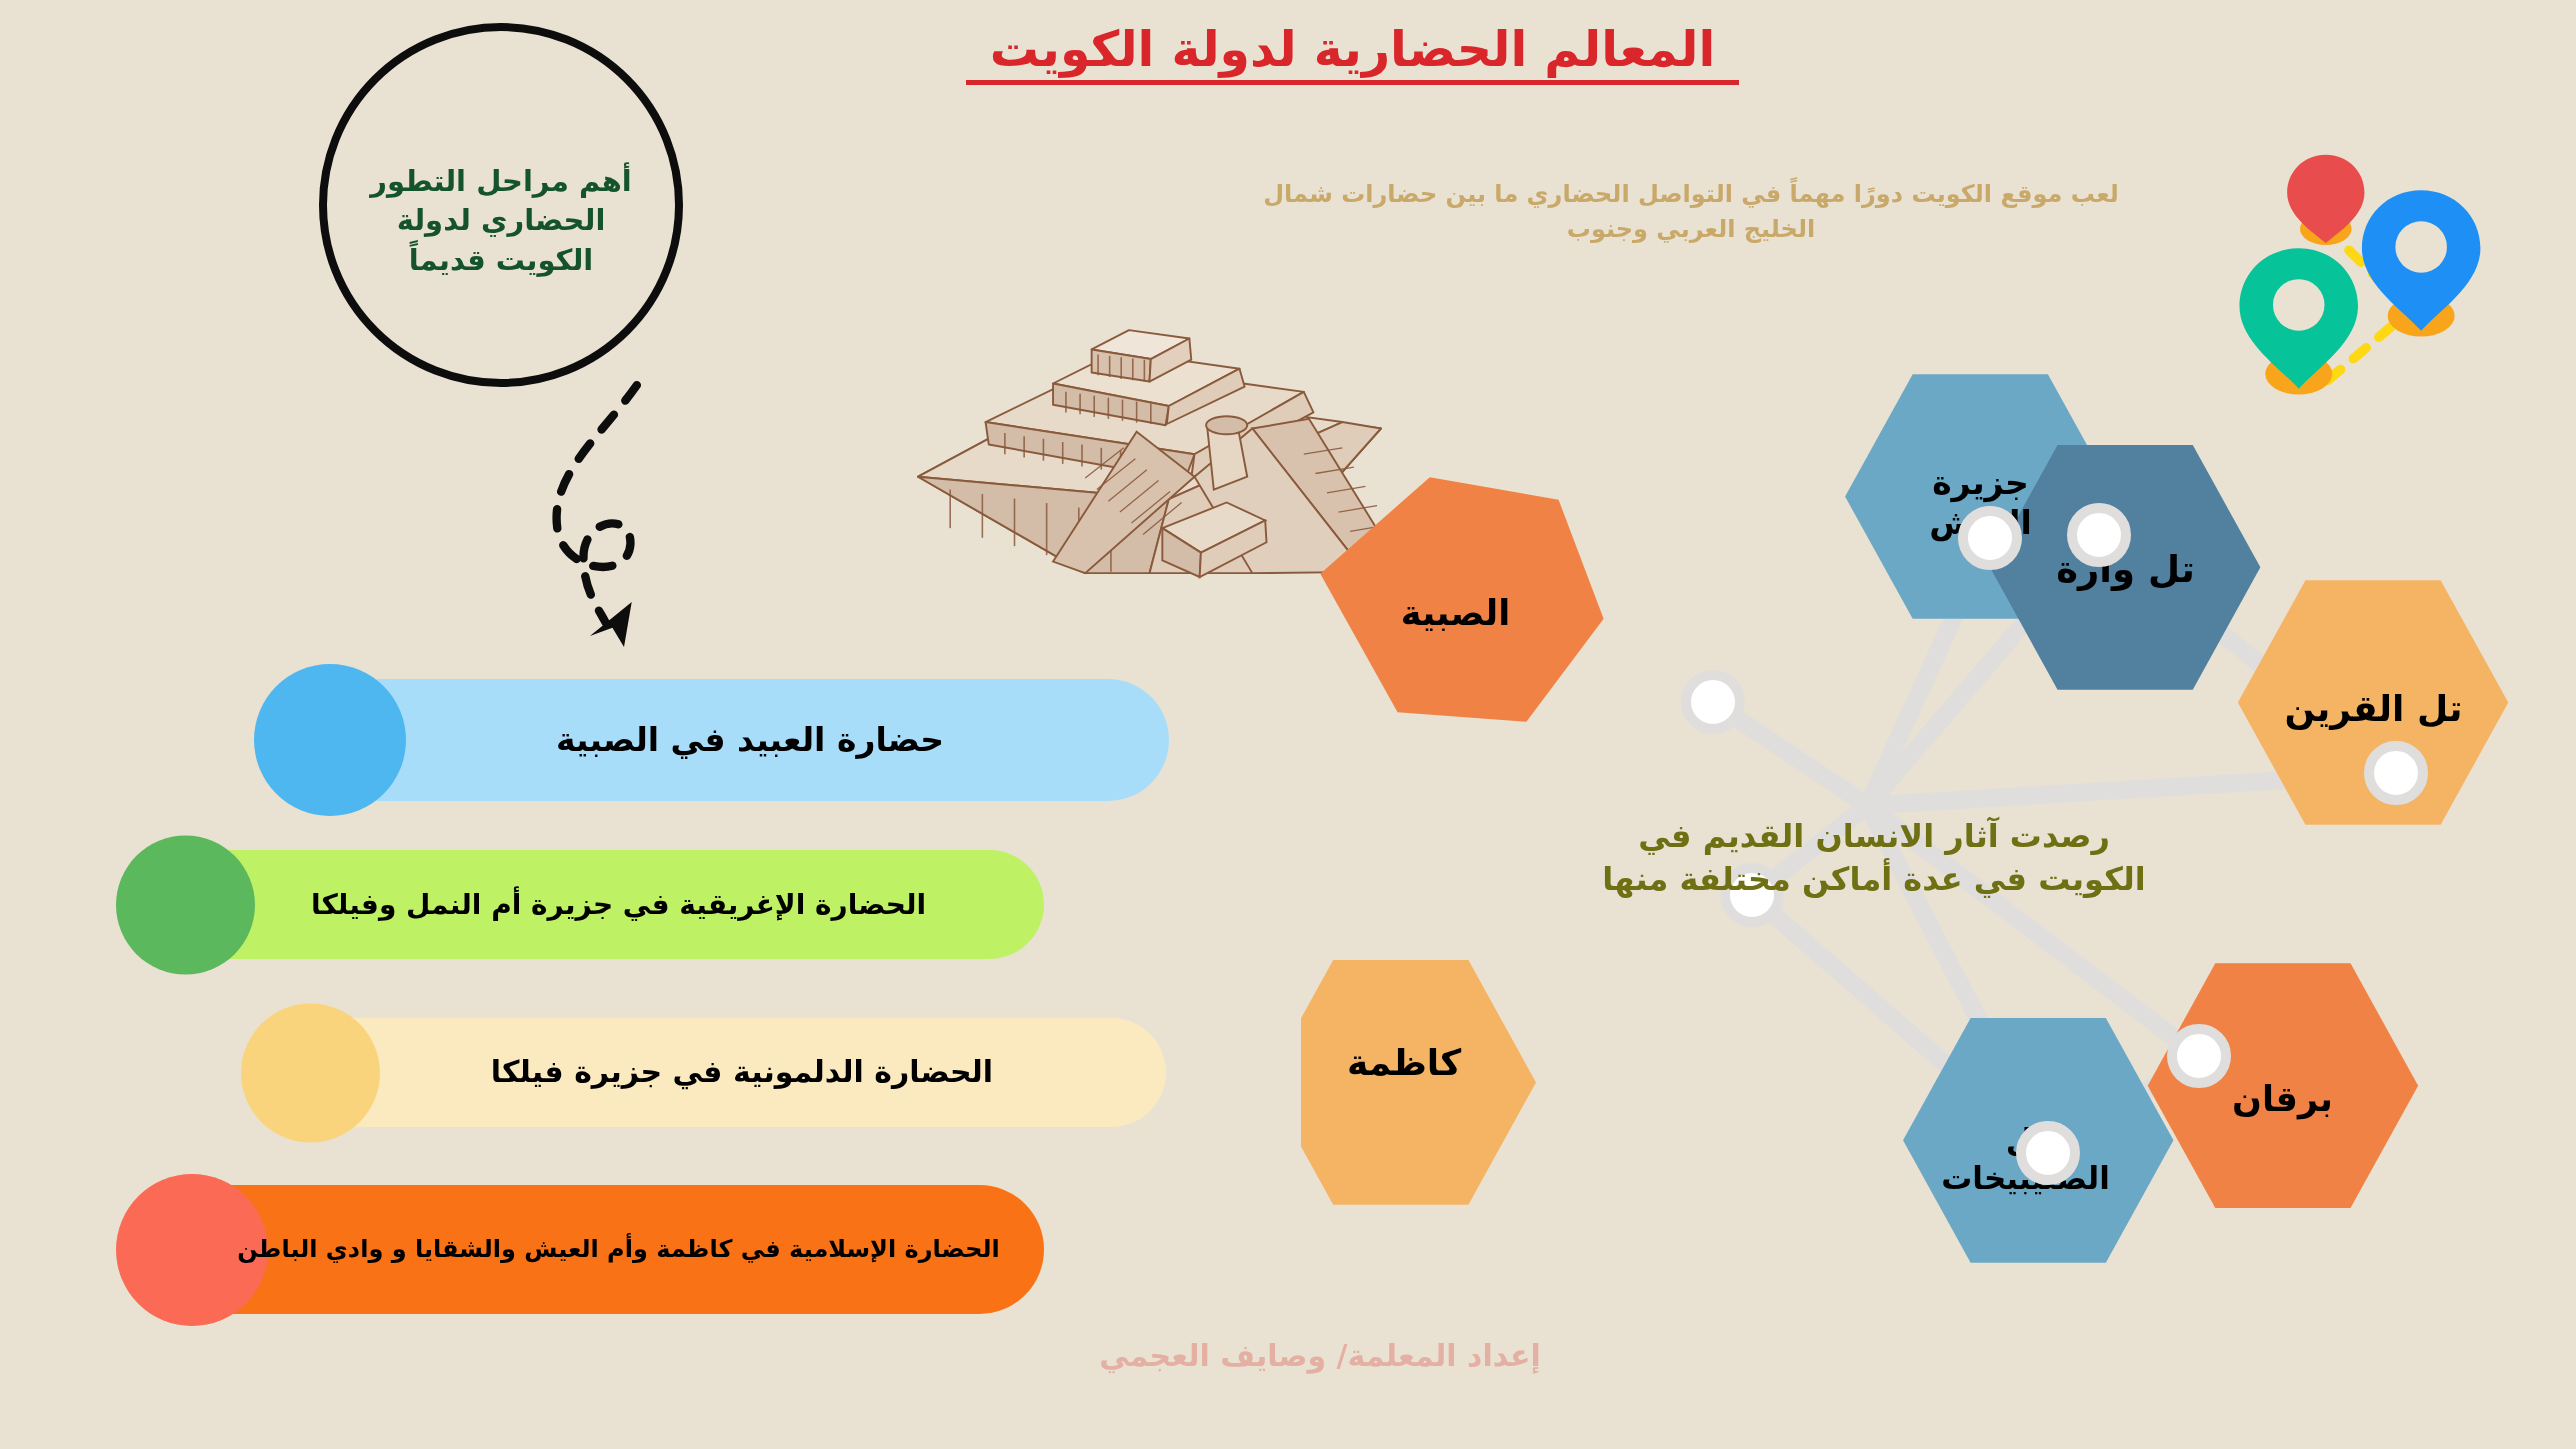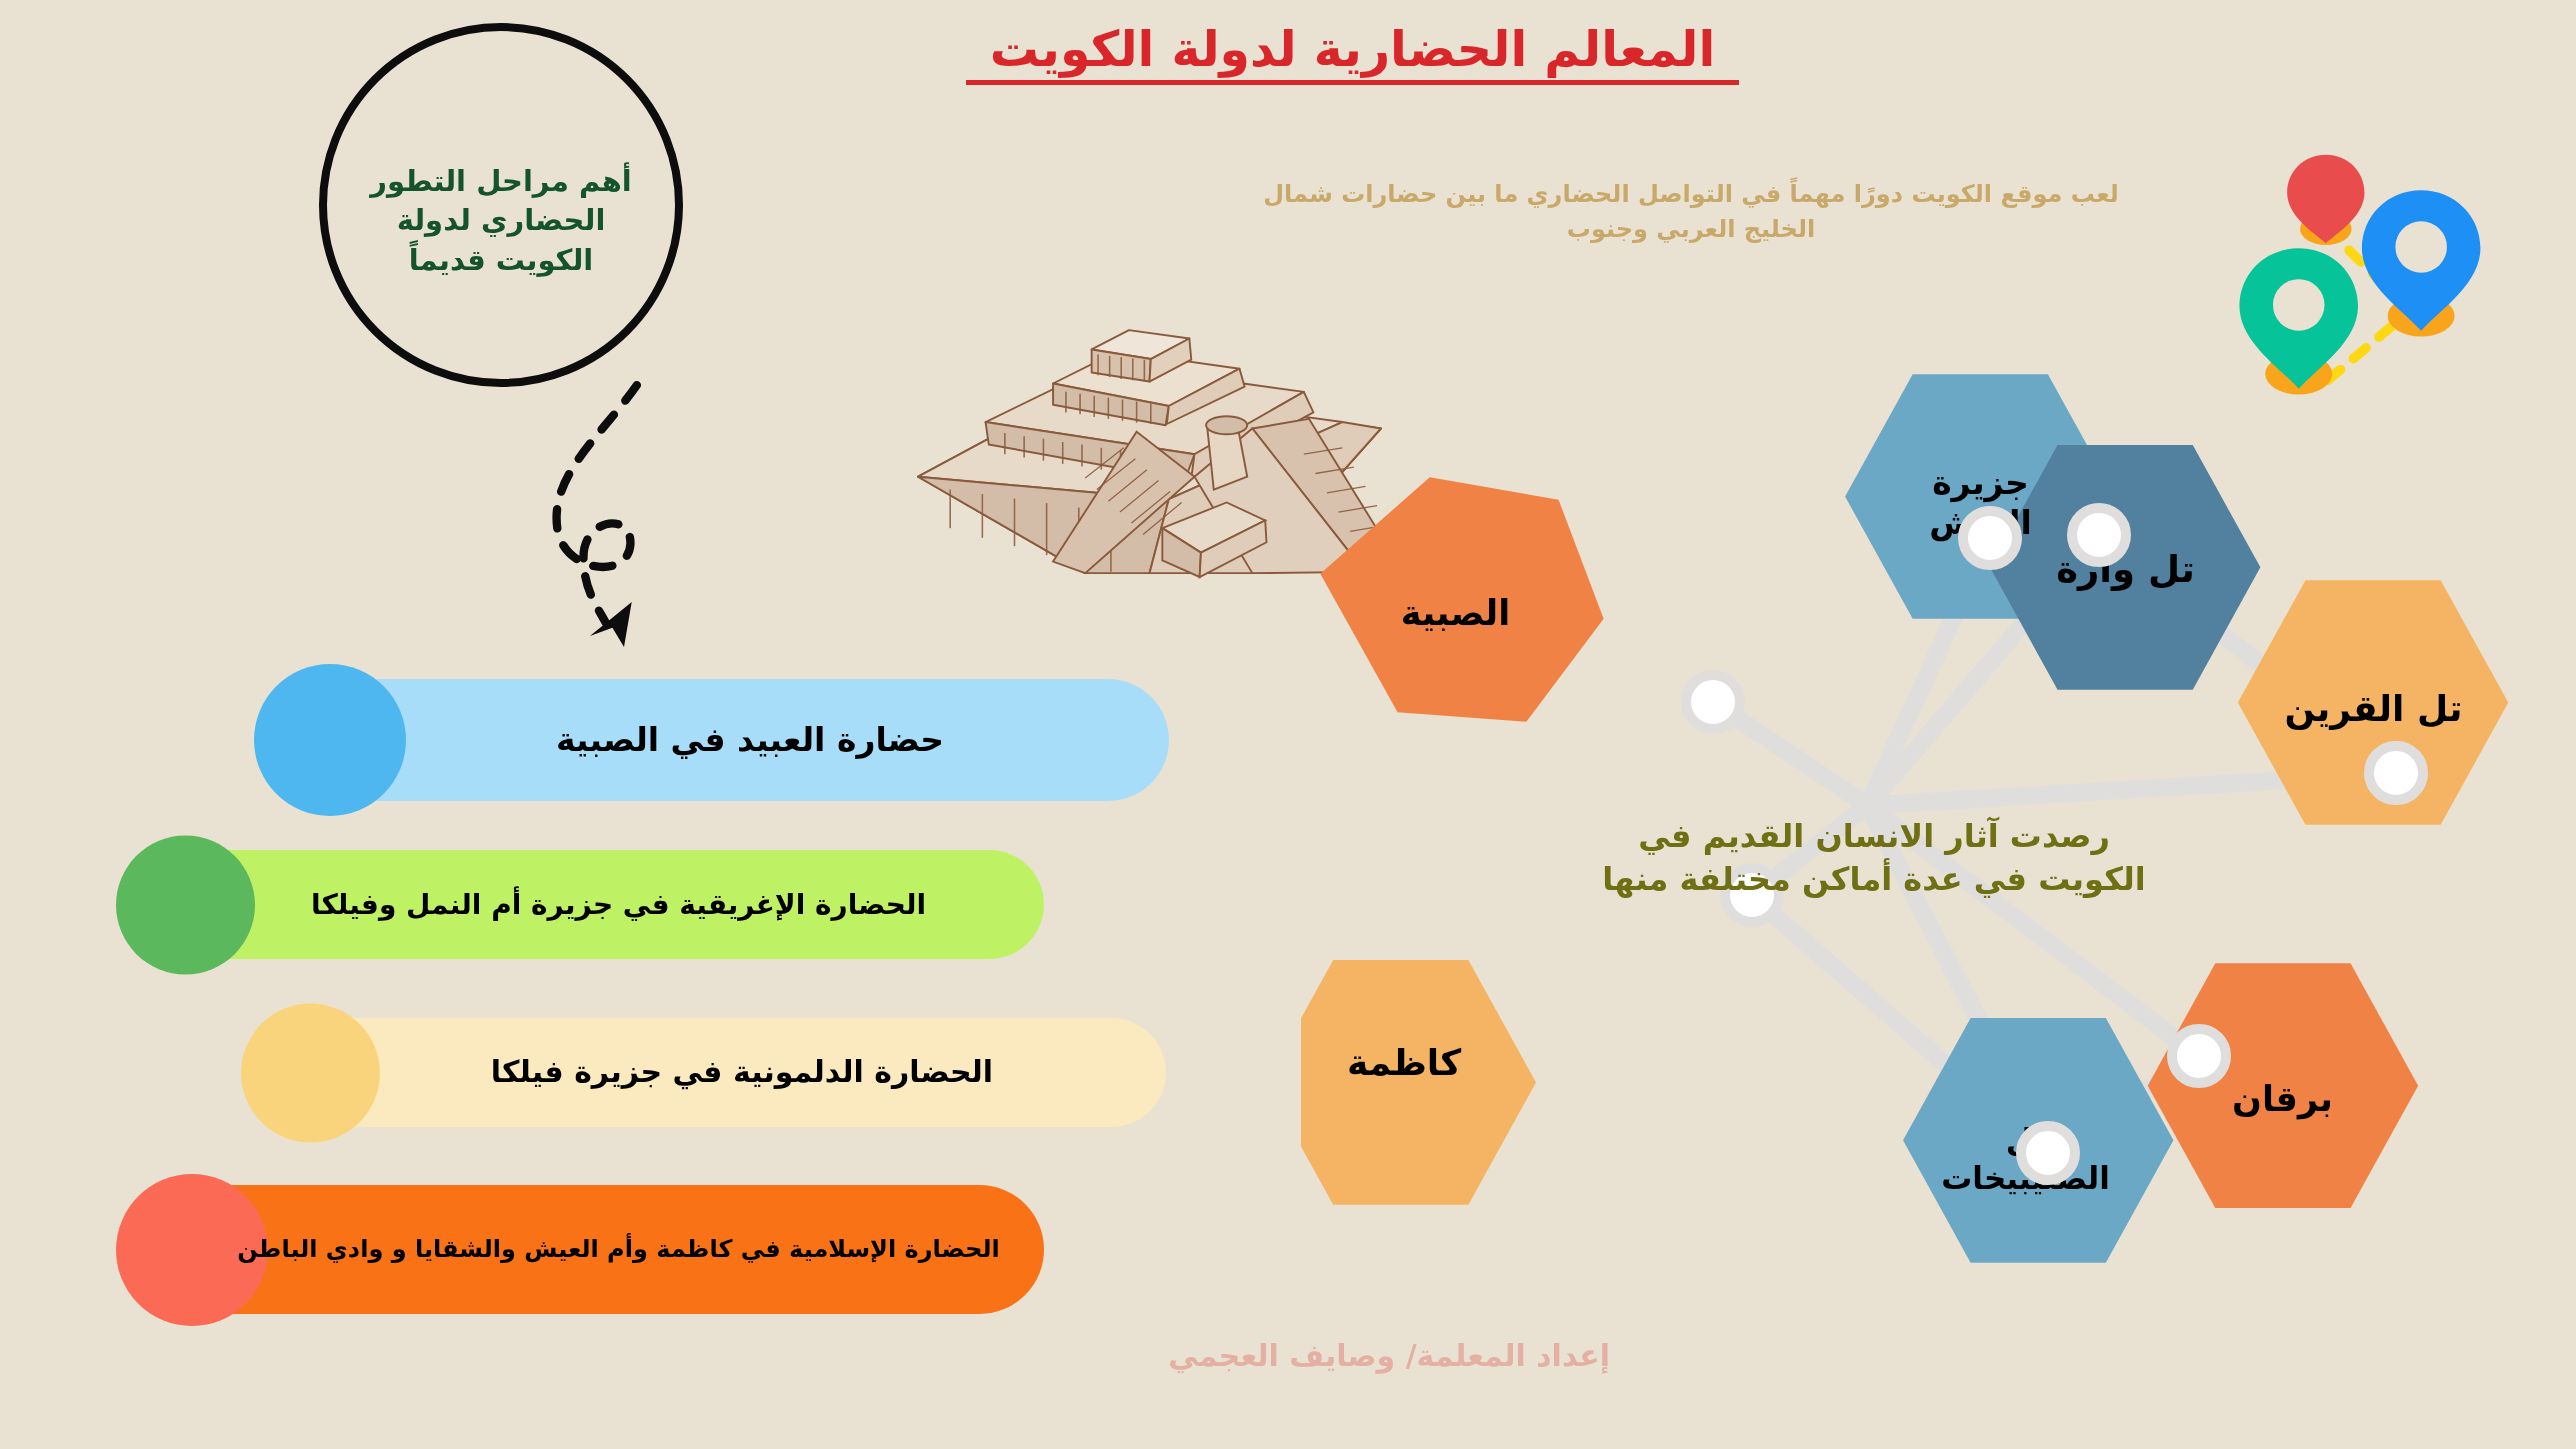--- a/index.html
+++ b/index.html
@@ -88,21 +88,21 @@
 
   
   .zigg{position:absolute;left:892px;top:316px;width:515px;height:270px;}
 
   
   .pins{position:absolute;left:2215px;top:145px;width:335px;height:258px;}
 
   
   .credit{
     position:absolute;left:1030px;top:1338px;width:580px;
-    text-align:right;color:#e4b0a4;font-size:30px;font-weight:bold;
+    text-align:center;color:#e4b0a4;font-size:30px;font-weight:bold;
   }
 </style>
 </head>
 <body>
 
 <div class="stage">
 
   <div class="main-title">المعالم الحضارية لدولة الكويت</div>
 
   <div class="subtitle">لعب موقع الكويت دورًا مهماً في التواصل الحضاري ما بين حضارات شمال الخليج العربي وجنوب</div>

